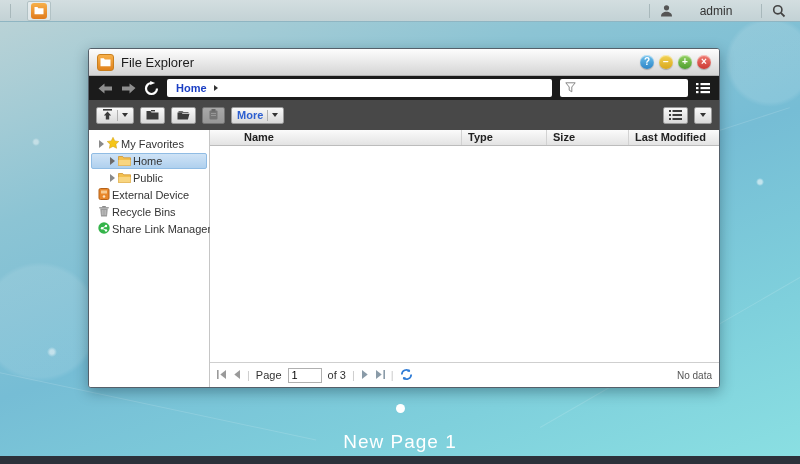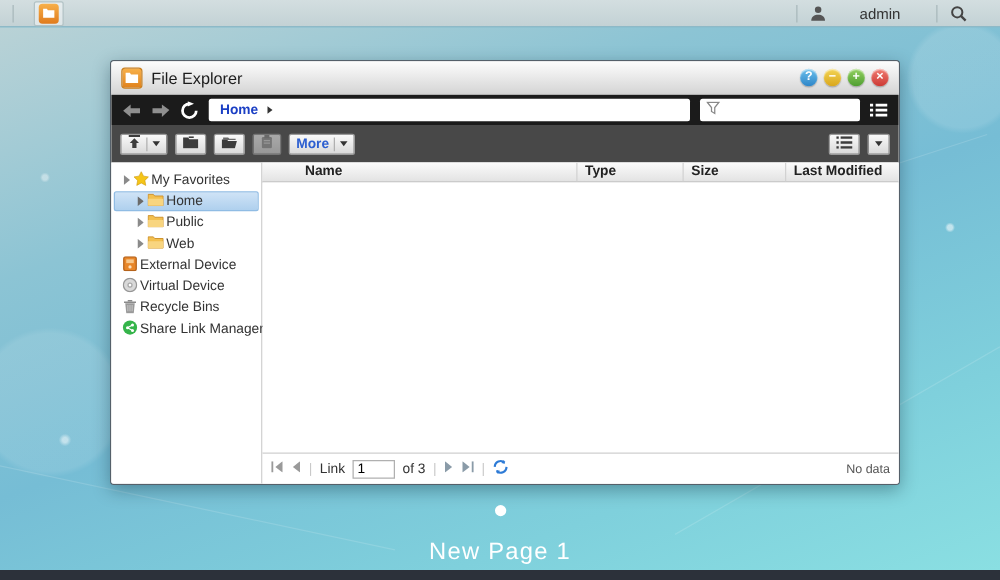--- a/index.html
+++ b/index.html
@@ -7,21 +7,21 @@
   body { display:flex; flex-direction:column; background:#7cc3d6; }
 
   
   .topbar { height:22px; background:linear-gradient(#d3dee0,#c3d2d5); border-bottom:1px solid #8fb5c2;
             display:flex; align-items:center; flex-shrink:0; }
   .tb-sep { width:1px; height:14px; background:#a8b8bb; margin:0 2px; }
   .task-btn { width:24px; height:20px; margin-left:14px; background:rgba(255,255,255,.45);
               border:1px solid #b2c2c5; border-radius:2px; display:flex; align-items:center; justify-content:center; }
   .app-ico { width:16px; height:16px; border-radius:3px; background:linear-gradient(#f7b04a,#e07b1d);
              display:flex; align-items:center; justify-content:center; }
-  .tb-right { margin-left:auto; display:flex; align-items:center; gap:8px; padding-right:26px; }
+  .tb-right { margin-left:auto; display:flex; align-items:center; gap:8px; padding-right:14px; }
   .tb-user { font-size:12px; color:#333; min-width:70px; text-align:center; }
 
   
   .desktop { position:relative; flex:1;
     background:
       radial-gradient(circle 5px at 402px 62px, rgba(255,255,255,.5) 0 2px, transparent 4px),
       radial-gradient(circle 4px at 760px 160px, rgba(255,255,255,.55) 0 2px, transparent 4px),
       radial-gradient(circle 4px at 36px 120px, rgba(255,255,255,.4) 0 2px, transparent 4px),
       radial-gradient(circle 5px at 52px 330px, rgba(255,255,255,.5) 0 2px, transparent 5px),
       radial-gradient(circle 60px at 40px 300px, rgba(255,255,255,.10) 0 55px, transparent 60px),
@@ -295,52 +295,29 @@
               </svg>
           </span>
           <span>
             <svg width="13" height="11" viewBox="0 0 13 11">
                 <path d="M.5 1.5h4.2l1 1.3h6.8v7.7H.5z" fill="#f3c04f" stroke="#cf9430" stroke-width=".8"></path>
                 <path d="M.5 5h12v5.5H.5z" fill="#f8d580"></path>
               </svg>
           </span>
           <span>Public</span>
         </div>
-        <div class="trow child">
-          <span class="tw">
-            <svg width="5" height="8" viewBox="0 0 5 8">
-                <path d="M0 0l5 4-5 4z" fill="#8a8a8a"></path>
-              </svg>
-          </span>
-          <span>
-            <svg width="13" height="11" viewBox="0 0 13 11">
-                <path d="M.5 1.5h4.2l1 1.3h6.8v7.7H.5z" fill="#f3c04f" stroke="#cf9430" stroke-width=".8"></path>
-                <path d="M.5 5h12v5.5H.5z" fill="#f8d580"></path>
-              </svg>
-          </span>
-          <span>Web</span>
-        </div>
         <div class="trow">
           <span>
             <svg width="12" height="12" viewBox="0 0 12 12">
                 <rect x="1" y=".5" width="10" height="11" rx="1.5" fill="#e8872a" stroke="#b5621a"></rect>
                 <rect x="3" y="2.5" width="6" height="3" fill="#f7c98e"></rect>
                 <circle cx="6" cy="8.5" r="1.3" fill="#fbe3c2"></circle>
               </svg>
           </span>
           <span>External Device</span>
-        </div>
-        <div class="trow">
-          <span>
-            <svg width="12" height="12" viewBox="0 0 12 12">
-                <circle cx="6" cy="6" r="5.3" fill="#d9d9d9" stroke="#979797"></circle>
-                <circle cx="6" cy="6" r="1.6" fill="#fff" stroke="#a8a8a8"></circle>
-              </svg>
-          </span>
-          <span>Virtual Device</span>
         </div>
         <div class="trow">
           <span>
             <svg width="12" height="12" viewBox="0 0 12 12">
                 <path d="M2.2 3.5h7.6l-.8 8H3z" fill="#9a9a9a"></path>
                 <rect x="1.2" y="2.2" width="9.6" height="1.2" fill="#8a8a8a"></rect>
                 <rect x="4.2" y="1" width="3.6" height="1.2" fill="#8a8a8a"></rect>
                 <path d="M4.3 5v5M6 5v5M7.7 5v5" stroke="#cfcfcf" stroke-width=".7"></path>
               </svg>
           </span>
@@ -375,21 +352,21 @@
                 <rect x="0" y="0" width="1.6" height="9" fill="#9a9a9a"></rect>
                 <path d="M9 0L3.3 4.5 9 9z" fill="#9a9a9a"></path>
               </svg>
           </span>
           <span>
             <svg width="8" height="9" viewBox="0 0 8 9">
                 <path d="M7 0L1.3 4.5 7 9z" fill="#9a9a9a"></path>
               </svg>
           </span>
           <span class="pg-sep">|</span>
-          <span>Link</span>
+          <span>Page</span>
           <input class="pg-input" type="text" value="1" style="">
           <span>of 3</span>
           <span class="pg-sep">|</span>
           <span>
             <svg width="8" height="9" viewBox="0 0 8 9">
                 <path d="M1 0l5.7 4.5L1 9z" fill="#8a9ba8"></path>
               </svg>
           </span>
           <span>
             <svg width="10" height="9" viewBox="0 0 10 9">

